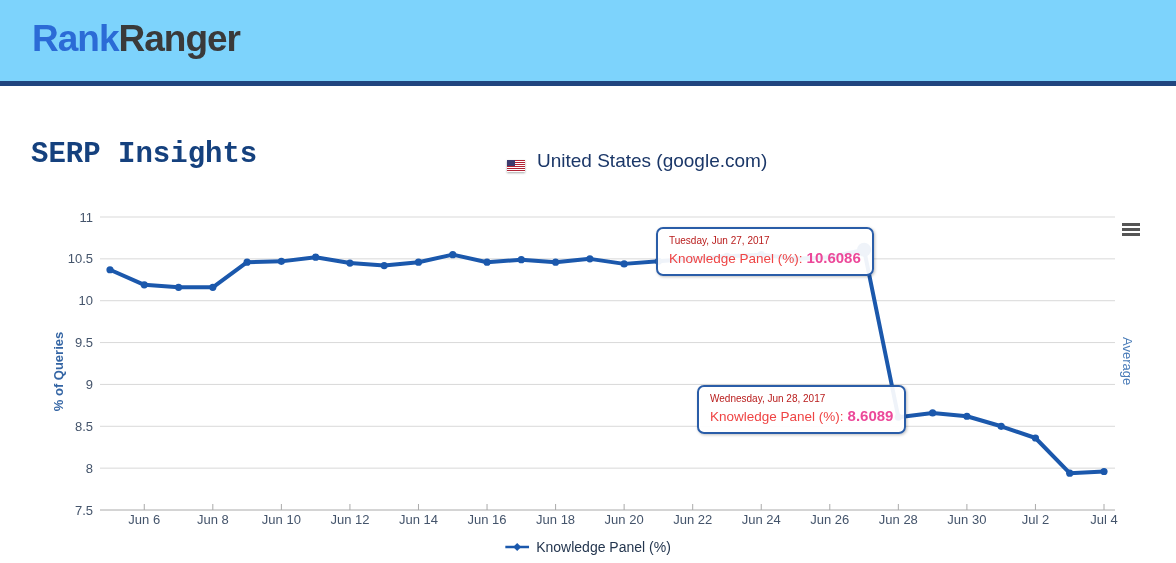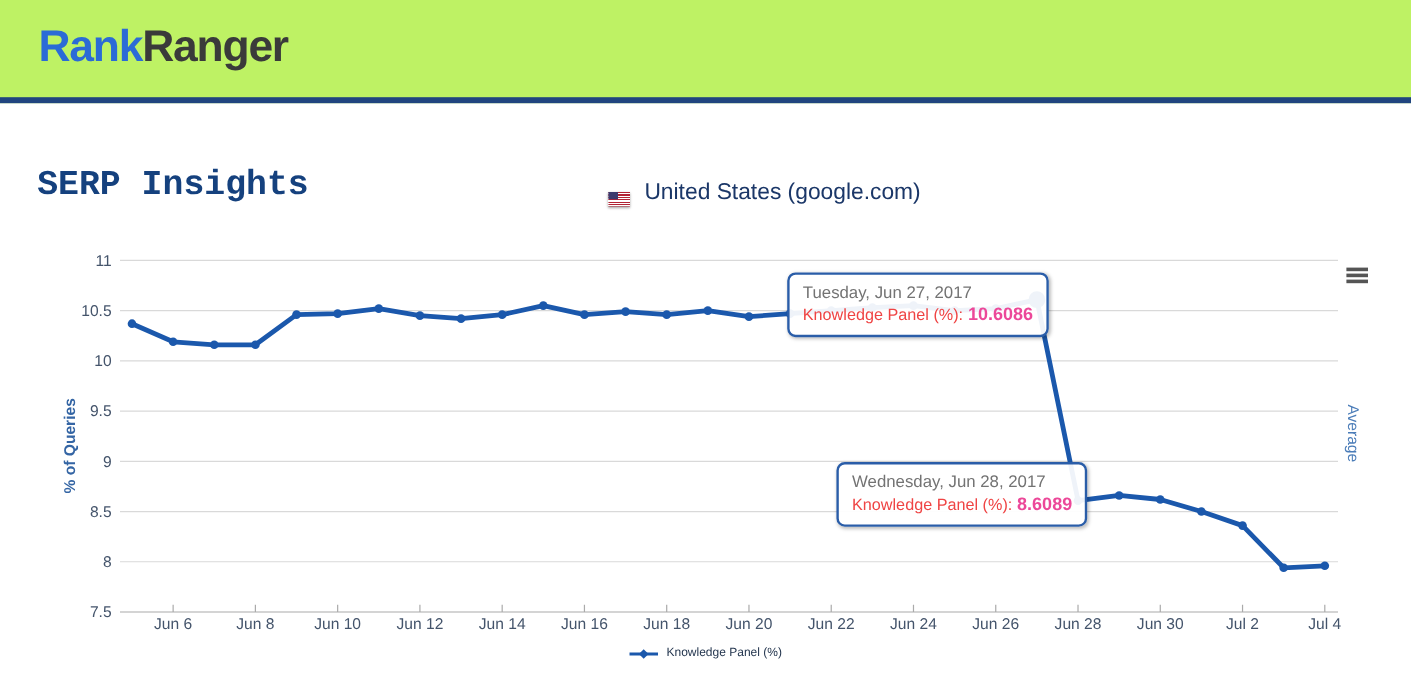--- a/index.html
+++ b/index.html
@@ -3,21 +3,21 @@
 <meta charset="utf-8">
 <style>
   html,body{margin:0;padding:0;background:#fff;}
   #page{
     position:relative;width:1176px;height:563px;background:#ffffff;
     font-family:"Liberation Sans", sans-serif;overflow:hidden;
   }
   
   #app-header{
     position:absolute;left:0;top:0;width:1176px;height:86px;
-    background:#bef264;border-bottom:5px solid #20457f;box-sizing:border-box;
+    background:#7dd3fc;border-bottom:5px solid #20457f;box-sizing:border-box;
   }
   #logo{
     position:absolute;left:32px;top:18px;font-size:37px;font-weight:bold;
     letter-spacing:-1px;cursor:pointer;
   }
   #logo .logo-blue{color:#2b6bd6;}
   #logo .logo-dark{color:#3a3a3a;}
   
   #page-title{
     position:absolute;left:31px;top:138px;font-size:29px;font-weight:bold;
@@ -47,31 +47,31 @@
     position:absolute;left:1122px;top:223px;width:18px;height:13px;cursor:pointer;
     display:flex;flex-direction:column;justify-content:space-between;
   }
   #chart-menu .bar{height:3px;background:#555;width:18px;}
   
   .tooltip{
     position:absolute;background:rgba(255,255,255,0.93);
     border:2px solid #2a5da8;border-radius:7px;padding:6px 11px 7px 11px;
     box-shadow:1px 1px 3px rgba(0,0,0,.25);white-space:nowrap;z-index:5;
   }
-  .tooltip .tt-date{font-size:14px;color:#737373;margin-bottom:3px;}
+  .tooltip .tt-date{font-size:10px;color:#b91c1c;margin-bottom:3px;}
   .tooltip .tt-series{font-size:13.5px;color:#ef4444;}
   .tooltip .tt-value{font-size:15px;font-weight:bold;color:#ec4899;margin-left:4px;}
   #tooltip-0{left:656px;top:227px;}
   #tooltip-1{left:697px;top:385px;}
   
   #legend{
     position:absolute;left:50%;top:539px;transform:translateX(-50%);
     display:flex;align-items:center;gap:7px;cursor:pointer;
   }
-  #legend-label{font-size:10px;color:#24364f;}
+  #legend-label{font-size:14px;color:#24364f;}
 </style>
 </head>
 <body>
 
 <div id="page">
 
   <div id="app-header">
     <div id="logo">
       <span class="logo-blue">Rank</span><span class="logo-dark">Ranger</span>
     </div>

